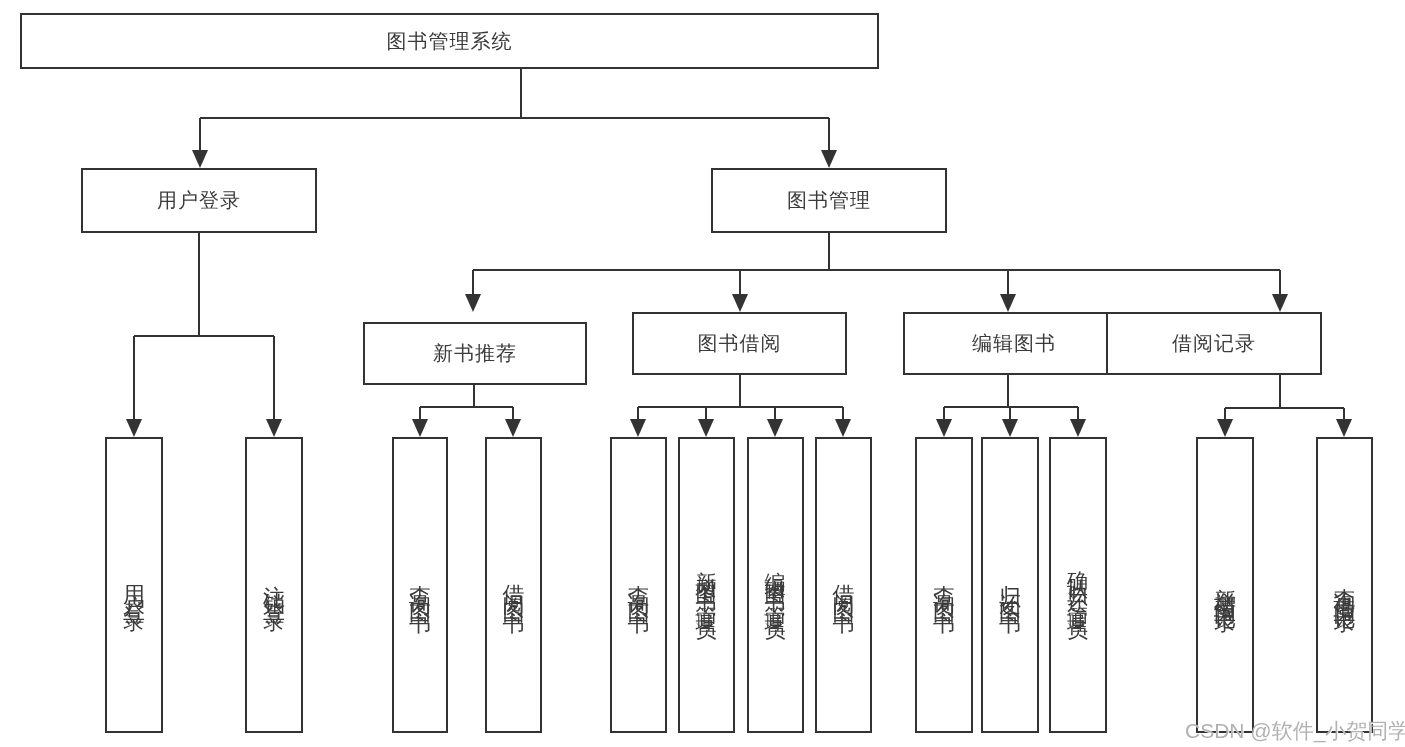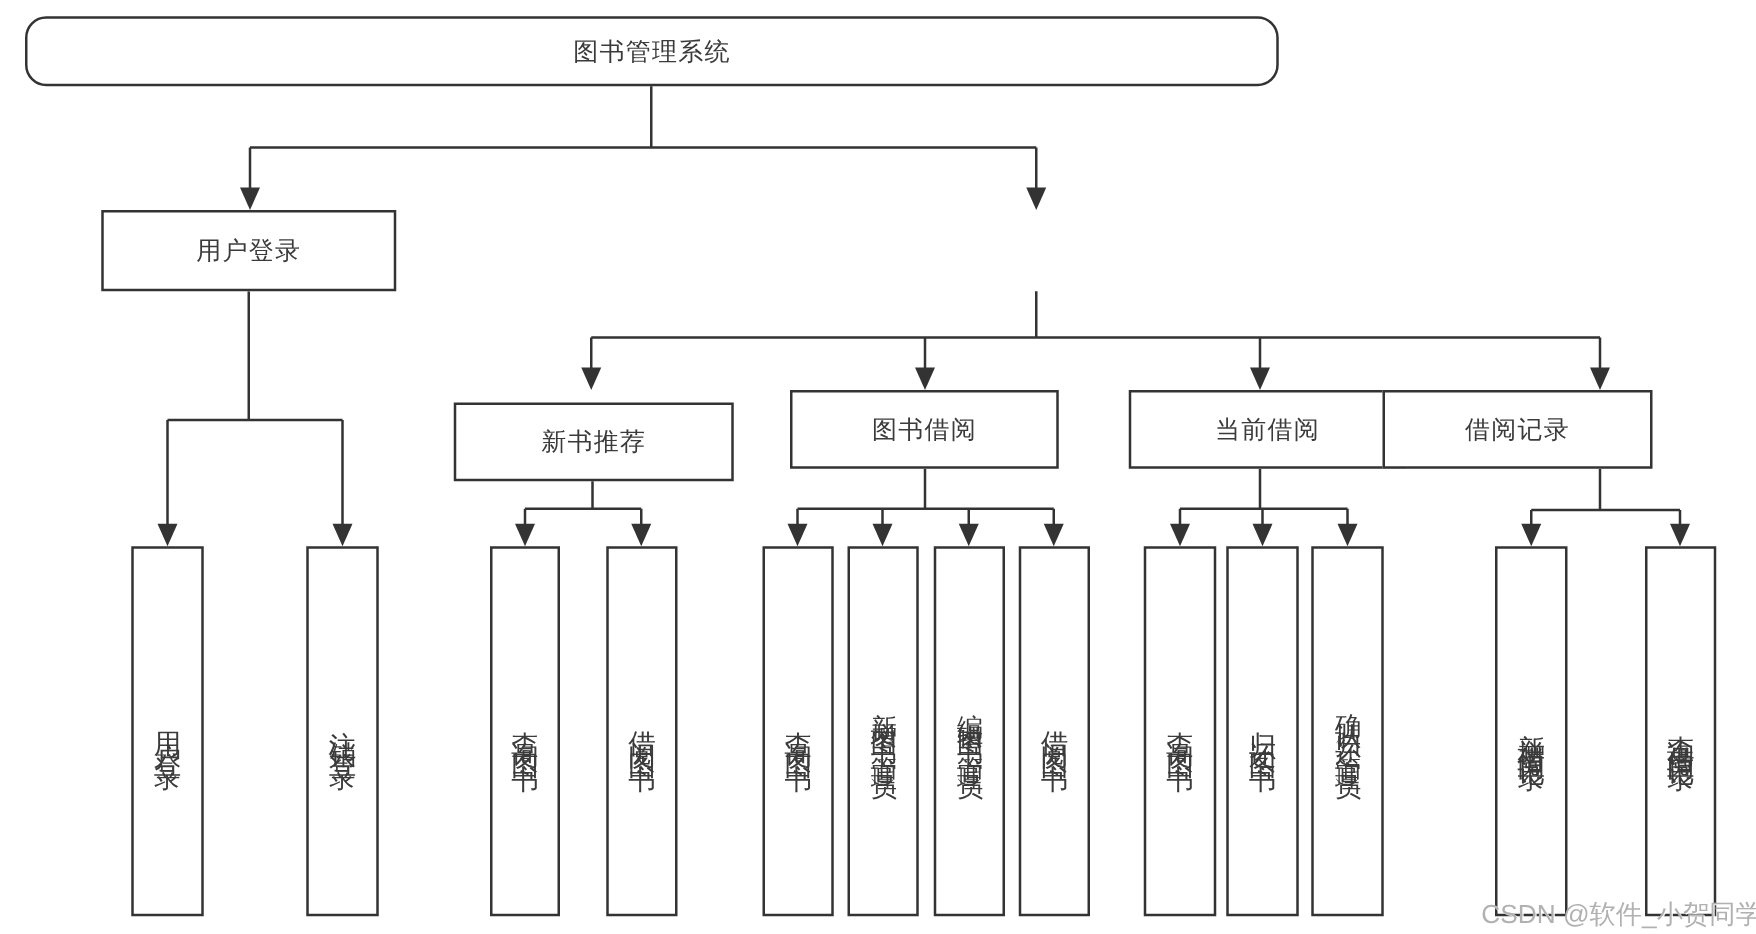--- a/index.html
+++ b/index.html
@@ -65,36 +65,39 @@
     <path class="wire" d="M1008 375 V407 M944 407 H1078 M944 407 V420 M1010 407 V420 M1078 407 V420"></path>
     <polygon class="arr" points="936,419 952,419 944,437"></polygon>
     <polygon class="arr" points="1002,419 1018,419 1010,437"></polygon>
     <polygon class="arr" points="1070,419 1086,419 1078,437"></polygon>
 
     <path class="wire" d="M1280 375 V408 M1225 408 H1344 M1225 408 V420 M1344 408 V420"></path>
     <polygon class="arr" points="1217,419 1233,419 1225,437"></polygon>
     <polygon class="arr" points="1336,419 1352,419 1344,437"></polygon>
   </svg>
 
-  <div class="hbox" style="left:20px;top:13px;width:1003px;height:56px;border-radius:17px;">
+  <div class="hbox" style="left:20px;top:13px;width:859px;height:56px;">
     <span class="label">图书管理系统</span>
   </div>
 
   <div class="hbox" style="left:81px;top:168px;width:236px;height:65px;">
     <span class="label">用户登录</span>
+  </div>
+  <div class="hbox" style="left:711px;top:168px;width:236px;height:65px;">
+    <span class="label">图书管理</span>
   </div>
 
   <div class="hbox" style="left:363px;top:322px;width:224px;height:63px;">
     <span class="label">新书推荐</span>
   </div>
   <div class="hbox" style="left:632px;top:312px;width:215px;height:63px;text-align:center;">
     <span class="label">图书借阅</span>
   </div>
   <div class="hbox" style="left:903px;top:312px;width:222px;height:63px;">
-    <span class="label">当前借阅</span>
+    <span class="label">编辑图书</span>
   </div>
   <div class="hbox" style="left:1106px;top:312px;width:216px;height:63px;">
     <span class="label">借阅记录</span>
   </div>
 
   <div class="vbox" style="left:105px;width:58px;">
     <span class="vtext vt4">用户登录</span>
   </div>
   <div class="vbox" style="left:245px;width:58px;">
     <span class="vtext vt4">注销登录</span>

